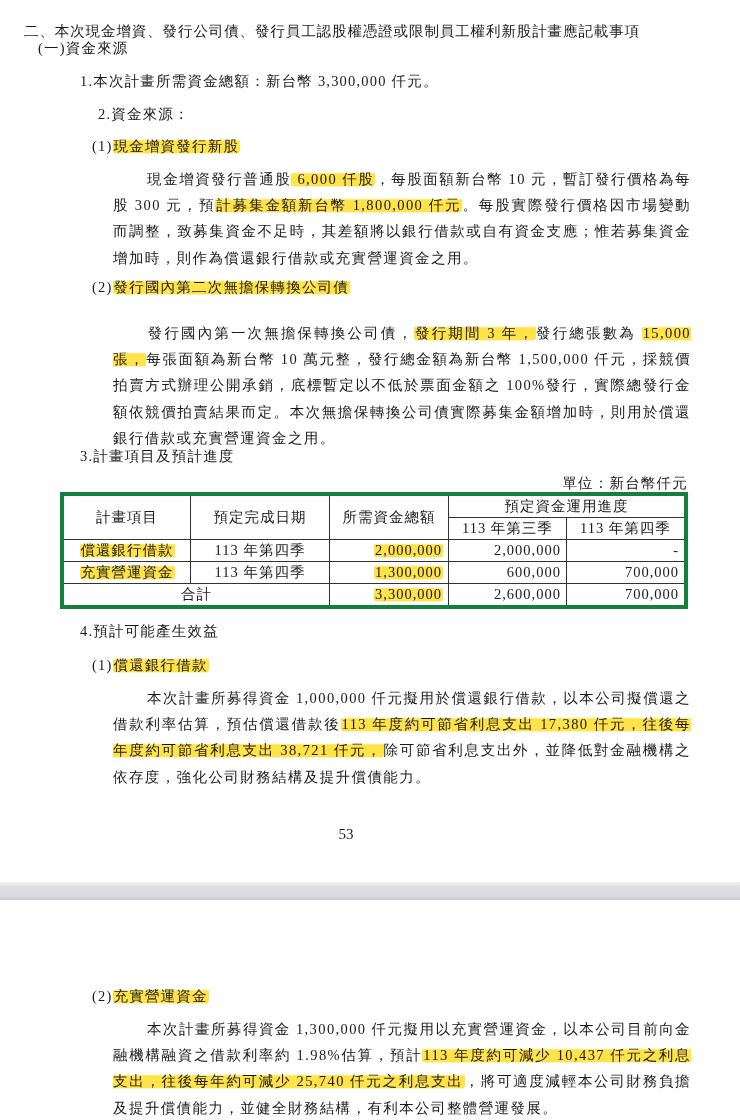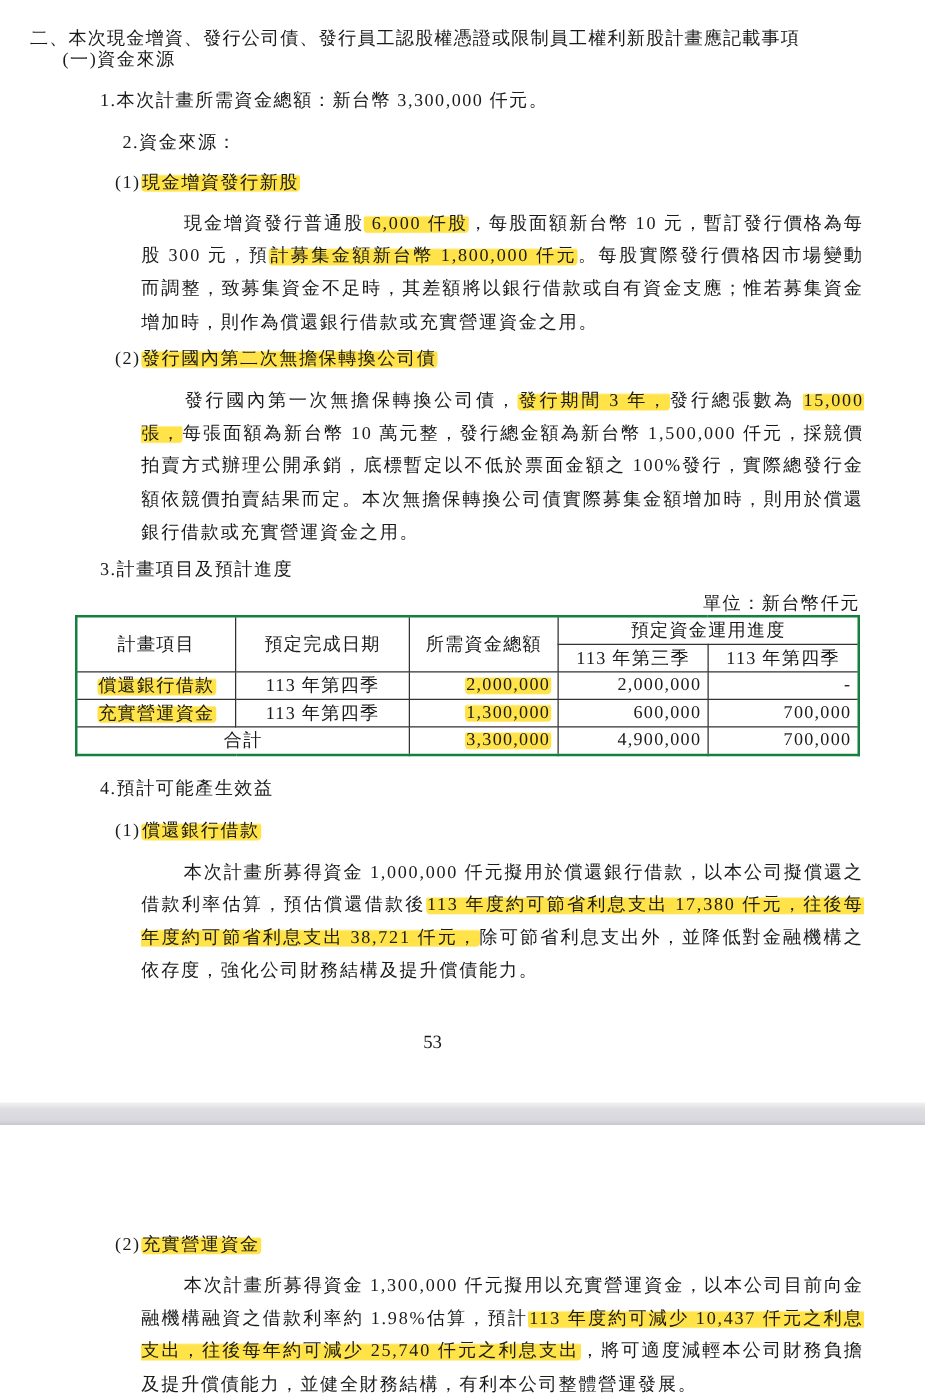--- a/index.html
+++ b/index.html
@@ -15,50 +15,50 @@
     }
     .para { position: absolute; left: 113px; width: 578px; line-height: 26.2px; letter-spacing: 1.4px; text-align: justify; font-family: Liberation Serif, serif; }
     .para .indent { display: inline-block; width: 34px; }
     table.plan {
       position: absolute; left: 60px; top: 492px; width: 628px;
       border-collapse: collapse; font-size: 14.5px; letter-spacing: 1px;
     }
     table.plan td, table.plan th {
       border: 1px solid #333; font-weight: normal; height: 21px; padding: 0 5px;
     }
-    table.plan { border: 2px solid #15803d; padding-left: 32px; }
+    table.plan { border: 4px solid #15803d; padding-left: 32px; }
     table.plan th { text-align: center; }
     table.plan td.c { text-align: center; }
     table.plan td.r { text-align: right; }
     .sep {
       position: absolute; left: 0; top: 882px; width: 740px; height: 18px;
       background: linear-gradient(180deg, #f1f1f3 0%, #dedde2 30%, #d9d8de 80%, #c8c7ce 100%);
     }
     .pagenum { position: absolute; top: 826px; left: 0; width: 692px; text-align: center; font-size: 15px; }
   </style>
 </head>
 <body>
 
 <div>
   <div class="line" style="left:24px; top:6px; letter-spacing:0.9px;margin-top:14px;">二、本次現金增資、發行公司債、發行員工認股權憑證或限制員工權利新股計畫應記載事項</div>
-  <div class="line" style="left:50px; top:37px;">(一)資金來源</div>
+  <div class="line" style="left:38px; top:37px;">(一)資金來源</div>
   <div class="line" style="left:80px; top:70px;">1.本次計畫所需資金總額：新台幣 3,300,000 仟元。</div>
   <div class="line" style="left:80px; top:103px;margin-left:18px;">2.資金來源：</div>
 
   <div class="line" style="left:92px; top:135px;">
     <span>(1)</span><span class="hl">現金增資發行新股</span>
   </div>
   <div class="para" style="top:166px;">
     <span class="indent"></span><span>現金增資發行普通股</span><span class="hl"> 6,000 仟股</span><span>，每股面額新台幣 10 元，暫訂發行價格為每股 300 元，預</span><span class="hl">計募集金額新台幣 1,800,000 仟元</span><span>。每股實際發行價格因市場變動而調整，致募集資金不足時，其差額將以銀行借款或自有資金支應；惟若募集資金增加時，則作為償還銀行借款或充實營運資金之用。</span>
   </div>
 
   <div class="line" style="left:92px; top:276px;">
     <span>(2)</span><span class="hl">發行國內第二次無擔保轉換公司債</span>
   </div>
-  <div class="para" style="top:308px;">
+  <div class="para" style="top:320px;">
     <span class="indent"></span><span>發行國內第一次無擔保轉換公司債，</span><span class="hl">發行期間 3 年，</span><span>發行總張數為 </span><span class="hl">15,000 張，</span><span>每張面額為新台幣 10 萬元整，發行總金額為新台幣 1,500,000 仟元，採競價拍賣方式辦理公開承銷，底標暫定以不低於票面金額之 100%發行，實際總發行金額依競價拍賣結果而定。本次無擔保轉換公司債實際募集金額增加時，則用於償還銀行借款或充實營運資金之用。</span>
   </div>
 
   <div class="line" style="left:80px; top:445px;">3.計畫項目及預計進度</div>
   <div class="line" style="right:52px; top:472px;">單位：新台幣仟元</div>
 
   <table class="plan">
     <tbody>
         <tr>
       <th rowspan="2" style="width:116px;">計畫項目</th>
@@ -80,21 +80,21 @@
     <tr>
       <td class="c"><span class="hl">充實營運資金</span></td>
       <td class="c">113 年第四季</td>
       <td class="r"><span class="hl">1,300,000</span></td>
       <td class="r">600,000</td>
       <td class="r">700,000</td>
     </tr>
     <tr>
       <td class="c" colspan="2">合計</td>
       <td class="r"><span class="hl">3,300,000</span></td>
-      <td class="r">4,900,000</td>
+      <td class="r">2,600,000</td>
       <td class="r">700,000</td>
     </tr>
   </tbody>
     </table>
 
   <div class="line" style="left:80px; top:620px;">4.預計可能產生效益</div>
   <div class="line" style="left:92px; top:654px;">
     <span>(1)</span><span class="hl">償還銀行借款</span>
   </div>
   <div class="para" style="top:685px;">

